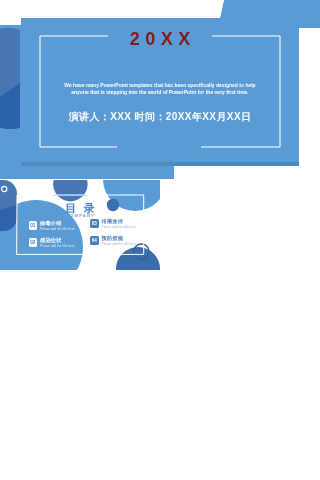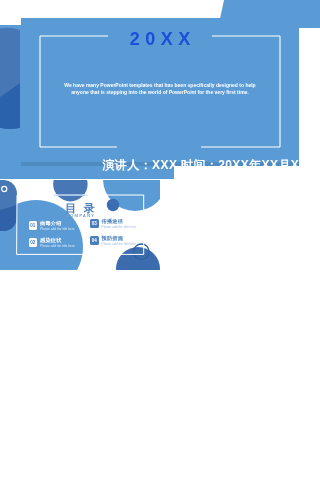--- a/index.html
+++ b/index.html
@@ -39,24 +39,24 @@
       <path d="M0,97 L20,83 L20,127.8 C14,129.6 6,129.4 0,127.8 Z" fill="#2a63ac"></path>
 
       <rect x="21" y="22" width="278" height="144" fill="#4e8bc0"></rect>
 
       <rect x="21" y="18" width="278" height="144" fill="#5b9bd5"></rect>
     </svg>
     <svg width="320" height="180" viewBox="0 0 320 180">
 
       <path d="M40,36 L108,36 M212,36 L280,36 M280,36 L280,147 M280,147 L201,147 M117,147 L40,147 M40,147 L40,36" stroke="#ffffff" stroke-width="1.1" fill="none"></path>
     </svg>
-    <div class="txt" style="left:0;top:29px;width:320px;text-align:center;color:#1d4ed8;font-size:18px;font-weight:bold;letter-spacing:5.5px;text-indent:5.5px;">20XX</div>
+    <div class="txt" style="left:0;top:29px;width:320px;text-align:center;color:#7f1d1d;font-size:18px;font-weight:bold;letter-spacing:5.5px;text-indent:5.5px;">20XX</div>
     <div class="txt" style="left:0;top:82px;width:320px;text-align:center;color:#fff;font-size:5px;font-weight:bold;">We have many PowerPoint templates that has been specifically designed to help</div>
     <div class="txt" style="left:0;top:88.5px;width:320px;text-align:center;color:#fff;font-size:5px;font-weight:bold;">anyone that is stepping into the world of PowerPoint for the very first time.</div>
-    <div class="txt" style="left:0;top:110px;width:320px;text-align:right;color:#fff;font-size:12px;font-weight:bold;letter-spacing:0.4px;margin-top:47px;">演讲人：XXX 时间：20XX年XX月XX日</div>
+    <div class="txt" style="left:0;top:110px;width:320px;text-align:center;color:#fff;font-size:10px;font-weight:bold;letter-spacing:0.4px;">演讲人：XXX 时间：20XX年XX月XX日</div>
   </div>
 
   <div class="slide" id="toc" style="left:0;top:180px;width:160px;height:90px;">
     <svg width="160" height="90" viewBox="0 0 160 90">
 
       <circle cx="36" cy="67" r="47" fill="#5b9bd5"></circle>
 
       <circle cx="135" cy="-1" r="32" fill="#5b9bd5"></circle>
 
       <circle cx="70.4" cy="4.2" r="17.2" fill="#4777b4"></circle>

